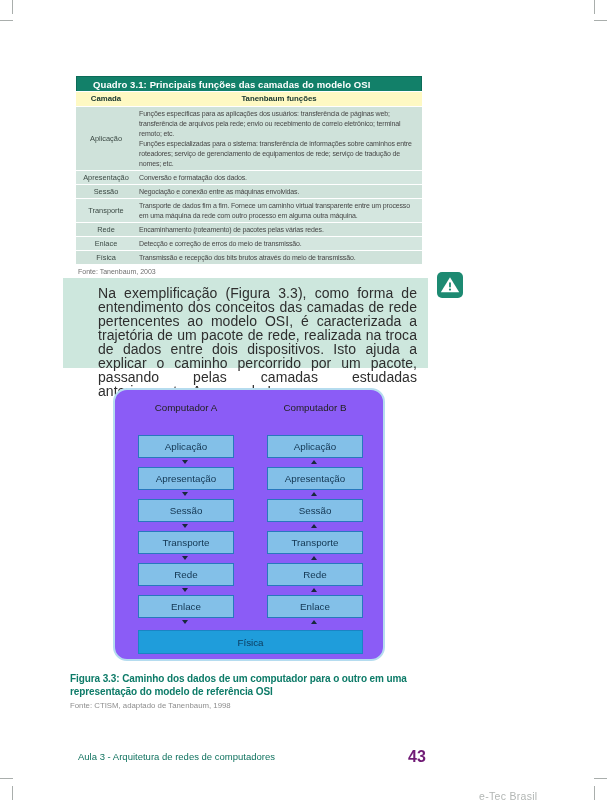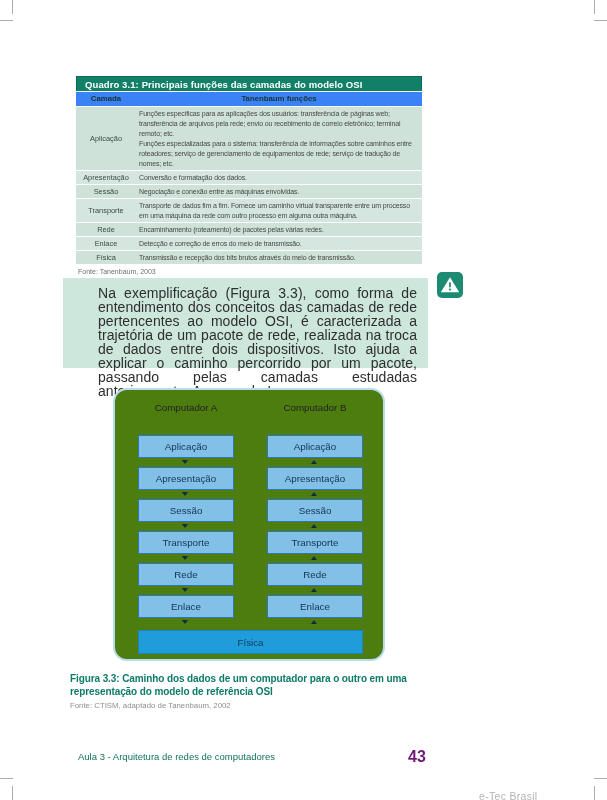--- a/index.html
+++ b/index.html
@@ -6,42 +6,42 @@
   html,body { background:#fff; }
   body { font-family:"Liberation Sans", sans-serif; }
   .page { position:relative; width:607px; height:800px; background:#ffffff; overflow:hidden; }
 
   
   .crop { position:absolute; background:#a9aeac; }
 
   
   .quadro { position:absolute; left:76px; top:76px; width:346px; }
   .q-title { background:#128069; color:#ffffff; font-size:9.5px; font-weight:bold;
-             height:15px; line-height:15px; padding-left:8px; letter-spacing:.1px;
+             height:15px; line-height:15px; padding-left:16px; letter-spacing:.1px;
              border:1px solid #0c6b58; border-bottom:none; }
-  .q-head { display:grid; grid-template-columns:60px 1fr; background:#3b82f6;
+  .q-head { display:grid; grid-template-columns:60px 1fr; background:#fef9c3;
             height:14px; margin-top:1px; }
   .q-head div { font-size:7.8px; font-weight:bold; color:#16352d; text-align:center; line-height:14px; }
   .q-row { display:grid; grid-template-columns:60px 1fr; background:#d4e6df; border-top:1.5px solid #ffffff; }
   .q-row:nth-child(odd) { background:#cfe2da; }
   .q-c1 { font-size:7.4px; color:#3c4a45; display:flex; align-items:center; justify-content:center;
           text-align:center; padding:1px 2px; }
   .q-c2 { font-size:7px; color:#474747; line-height:10px; padding:1.5px 5px 1.5px 3px;
           white-space:pre-line; letter-spacing:-0.15px; }
   .q-fonte { font-size:7px; color:#6f6f6f; margin-top:4px; padding-left:2px; }
 
   
   .note { position:absolute; left:63px; top:278px; width:365px; height:90px; background:#cde7dd;
           padding:8px 11px 0 11px; }
   .note p { font-size:14px; line-height:14px; color:#2e2e2e; text-align:justify; letter-spacing:.05px;margin-left:24px; }
   .warn { position:absolute; left:437px; top:272px; width:26px; height:26px; }
 
   
   .diagram { position:absolute; left:113px; top:388px; width:272px; height:273px;
-             background:#4d7c0f; border:2px solid #b5dcef; border-radius:14px; }
+             background:#8b5cf6; border:2px solid #b5dcef; border-radius:14px; }
   .comp-label { position:absolute; top:12px; width:96px; text-align:center; font-size:9.8px; color:#232323; }
   .clA { left:23px; } .clB { left:152px; }
   .lbox { position:absolute; width:96px; height:23px; background:#83c0e8; border:1.5px solid #2878bd;
           display:flex; align-items:center; justify-content:center; font-size:9.8px; color:#123551; }
   .colA { left:23px; } .colB { left:152px; }
   .b0{top:45px}.b1{top:77px}.b2{top:109px}.b3{top:141px}.b4{top:173px}.b5{top:205px}
   .arr { position:absolute; width:0; height:0; border-left:3.5px solid transparent; border-right:3.5px solid transparent; }
   .arr.down { border-top:4.5px solid #16293c; left:67px; }
   .arr.up   { border-bottom:4.5px solid #16293c; left:196px; }
   .a0{top:70px}.a1{top:102px}.a2{top:134px}.a3{top:166px}.a4{top:198px}.a5{top:230px}
@@ -153,20 +153,20 @@
     <div class="arr up a2"></div>
     <div class="arr up a3"></div>
     <div class="arr up a4"></div>
     <div class="arr up a5"></div>
 
     <div class="fisica">Física</div>
   </div>
 
   <div class="figcap">
     <div class="cap">Figura 3.3: Caminho dos dados de um computador para o outro em uma representação do modelo de referência OSI</div>
-    <div class="fonte">Fonte: CTISM, adaptado de Tanenbaum, 2002</div>
+    <div class="fonte">Fonte: CTISM, adaptado de Tanenbaum, 1998</div>
   </div>
 
   <div class="footer-lesson">Aula 3 - Arquitetura de redes de computadores</div>
   <div class="footer-page">43</div>
   <div class="footer-brand">e-Tec Brasil</div>
 
 </div>
 
 </body></html>

